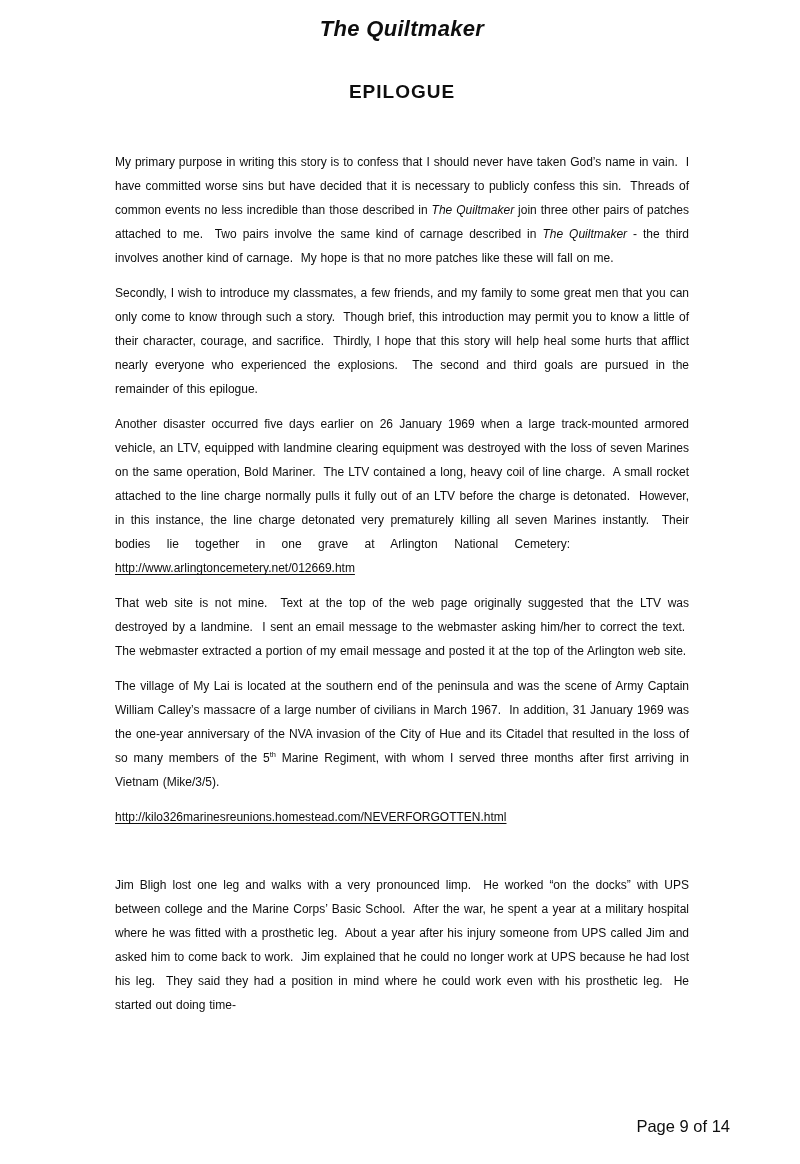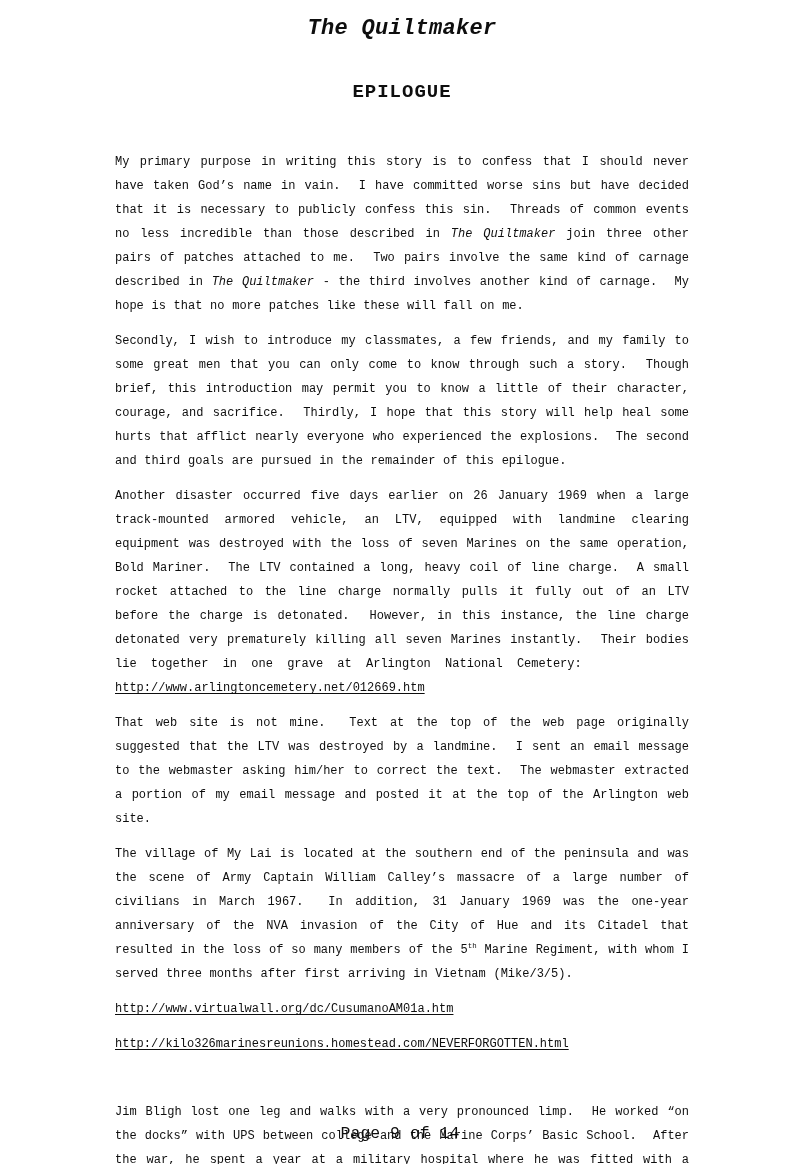--- a/index.html
+++ b/index.html
@@ -4,21 +4,21 @@
 <style>
   :root { --ink: #0e0e0e; --paper: #ffffff; }
   html, body { margin: 0; padding: 0; background: var(--paper); }
   .page {
     position: relative;
     width: 660px;
     height: 1164px;
     margin: 0 auto;
     background: var(--paper);
     color: var(--ink);
-    font-family: Liberation Mono, monospace;
+    font-family: Liberation Sans, sans-serif;
     box-sizing: border-box;
     padding: 14px 41px 0 45px;
     overflow: hidden;
   }
   .doc-title {
     margin: 0;
     text-align: center;
     font-size: 22px;
     line-height: 30px;
     font-weight: bold;
@@ -47,36 +47,35 @@
   .doc-body sup { font-size: 0.62em; line-height: 0; vertical-align: super; }
   a.doc-link {
     color: inherit;
     text-decoration: underline;
     text-underline-offset: 2px;
   }
   .footer {
     position: absolute;
     left: 0;
     right: 0;
-    bottom: 20px;
-    text-align: center;
+    bottom: 28px;
+    text-align: right;
     font-size: 16.5px;
     line-height: 20px;
   }
 </style>
 </head>
 <body>
 
 <div class="page">
   <h1 class="doc-title">The Quiltmaker</h1>
   <h2 class="doc-heading">EPILOGUE</h2>
   <div class="doc-body" id="doc-body">
       <p class="para"><span>My primary purpose in writing this story is to confess that I should never have taken God’s name in vain.&nbsp; I have committed worse sins but have decided that it is necessary to publicly confess this sin.&nbsp; Threads of common events no less incredible than those described in </span><em>The Quiltmaker</em><span> join three other pairs of patches attached to me.&nbsp; Two pairs involve the same kind of carnage described in </span><em>The Quiltmaker</em><span> - the third involves another kind of carnage.&nbsp; My hope is that no more patches like these will fall on me.</span></p>
       <p class="para"><span>Secondly, I wish to introduce my classmates, a few friends, and my family to some great men that you can only come to know through such a story.&nbsp; Though brief, this introduction may permit you to know a little of their character, courage, and sacrifice.&nbsp; Thirdly, I hope that this story will help heal some hurts that afflict nearly everyone who experienced the explosions.&nbsp; The second and third goals are pursued in the remainder of this epilogue.</span></p>
       <p class="para"><span>Another disaster occurred five days earlier on 26 January 1969 when a large track-mounted armored vehicle, an LTV, equipped with landmine clearing equipment was destroyed with the loss of seven Marines on the same operation, Bold Mariner.&nbsp; The LTV contained a long, heavy coil of line charge.&nbsp; A small rocket attached to the line charge normally pulls it fully out of an LTV before the charge is detonated.&nbsp; However, in this instance, the line charge detonated very prematurely killing all seven Marines instantly.&nbsp; Their bodies lie together in one grave at Arlington National Cemetery:&nbsp;&nbsp;&nbsp;&nbsp;&nbsp;&nbsp;&nbsp;&nbsp; </span><a class="doc-link" href="#">http://www.arlingtoncemetery.net/012669.htm</a></p>
       <p class="para"><span>That web site is not mine.&nbsp; Text at the top of the web page originally suggested that the LTV was destroyed by a landmine.&nbsp; I sent an email message to the webmaster asking him/her to correct the text.&nbsp; The webmaster extracted a portion of my email message and posted it at the top of the Arlington web site.</span></p>
       <p class="para"><span>The village of My Lai is located at the southern end of the peninsula and was the scene of Army Captain William Calley’s massacre of a large number of civilians in March 1967.&nbsp; In addition, 31 January 1969 was the one-year anniversary of the NVA invasion of the City of Hue and its Citadel that resulted in the loss of so many members of the 5</span><sup>th</sup><span> Marine Regiment, with whom I served three months after first arriving in Vietnam (Mike/3/5).</span></p>
-      <p class="para link-line"><a class="doc-link" href="#">http://www.virtualwall.org/dc/CusumanoAM01a.htm</a></p>
       <p class="para link-line"><a class="doc-link" href="#">http://kilo326marinesreunions.homestead.com/NEVERFORGOTTEN.html</a></p>
       <p class="para gap-before"><span>Jim Bligh lost one leg and walks with a very pronounced limp.&nbsp; He worked “on the docks” with UPS between college and the Marine Corps’ Basic School.&nbsp; After the war, he spent a year at a military hospital where he was fitted with a prosthetic leg.&nbsp; About a year after his injury someone from UPS called Jim and asked him to come back to work.&nbsp; Jim explained that he could no longer work at UPS because he had lost his leg.&nbsp; They said they had a position in mind where he could work even with his prosthetic leg.&nbsp; He started out doing time-</span></p>
     </div>
   <div class="footer">Page 9 of 14</div>
 </div>
 
 </body></html>

